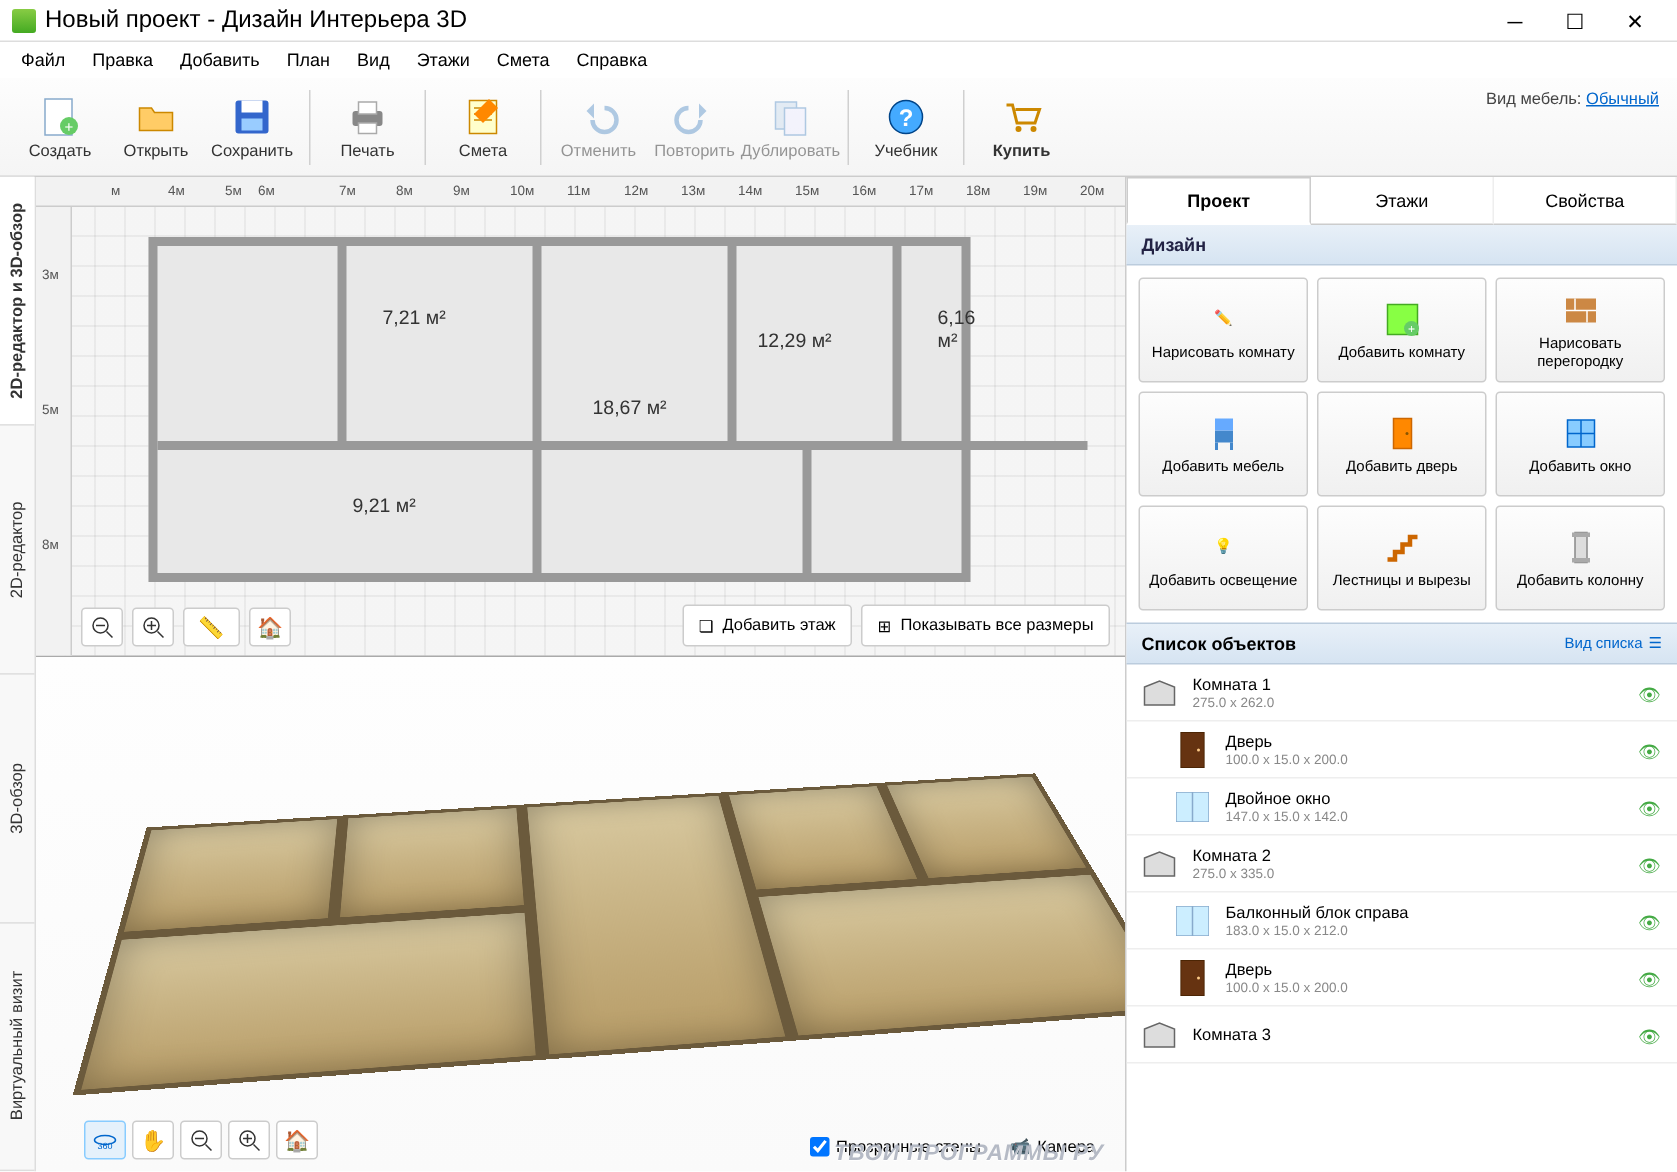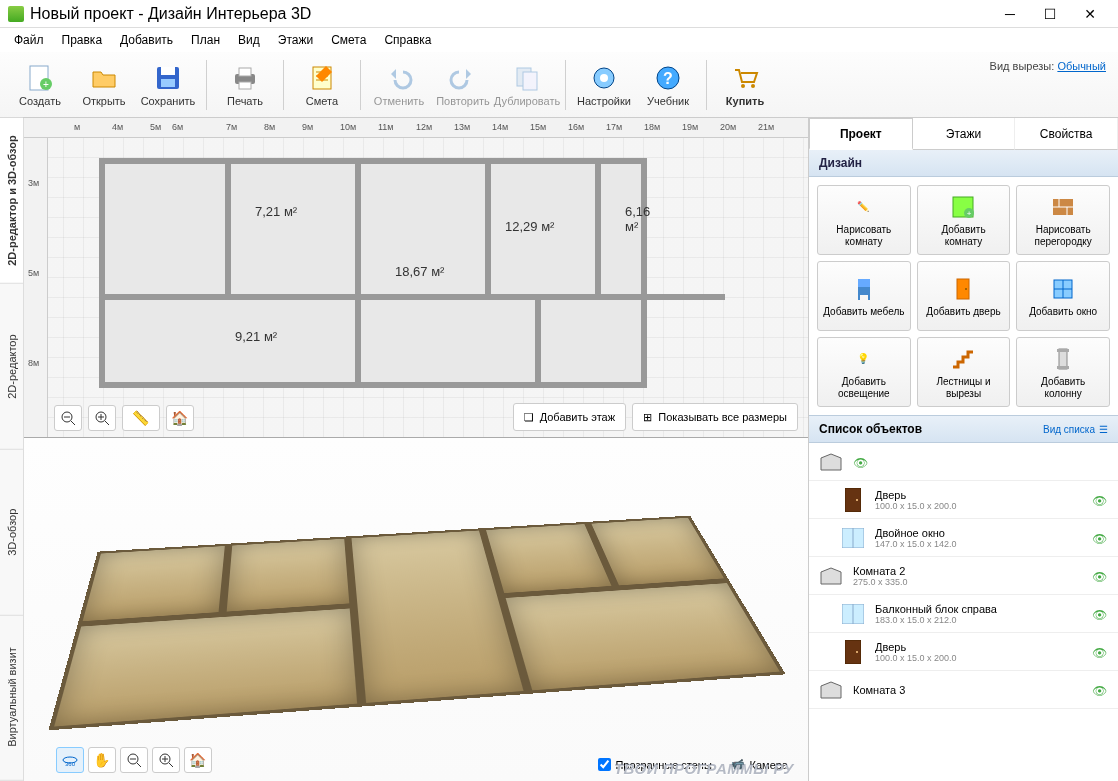--- a/index.html
+++ b/index.html
@@ -32,21 +32,21 @@
 .fp-room-label { position: absolute; font-size: 13px; color: #333; }
 .plan2d-tools { position: absolute; left: 30px; bottom: 6px; display: flex; gap: 6px; align-items: center; }
 .icon-btn { width: 28px; height: 26px; border: 1px solid #ccc; background: #fff; border-radius: 3px; display: flex; align-items: center; justify-content: center; cursor: pointer; font-size: 14px; }
 .plan2d-actions { position: absolute; right: 10px; bottom: 6px; display: flex; gap: 6px; }
 .action-btn { height: 28px; border: 1px solid #ccc; background: #fff; border-radius: 3px; display: flex; align-items: center; padding: 0 10px; cursor: pointer; font-size: 11px; gap: 6px; }
 .view3d { flex: 1; position: relative; background: linear-gradient(#fefefe, #fafafa); overflow: hidden; }
 .iso-floor { position: absolute; left: 60px; top: 40px; width: 660px; height: 260px; transform: perspective(900px) rotateX(50deg) rotateZ(-6deg); transform-origin: center; }
 .iso-room { position: absolute; border: 4px solid #6b5a3c; background: linear-gradient(#d8c9a0, #b89d68); box-shadow: inset 0 0 30px rgba(0,0,0,.3); }
 .view3d-tools { position: absolute; left: 32px; bottom: 8px; display: flex; gap: 4px; }
 .view3d-check { position: absolute; right: 20px; bottom: 10px; display: flex; gap: 20px; font-size: 11px; align-items: center; }
-.right-panel { width: 310px; border-left: 1px solid #ccc; display: flex; flex-direction: column; background: #fff; }
+.right-panel { width: 368px; border-left: 1px solid #ccc; display: flex; flex-direction: column; background: #fff; }
 .rp-tabs { display: flex; height: 32px; }
 .rp-tab { flex: 1; display: flex; align-items: center; justify-content: center; font-size: 12px; cursor: pointer; border-bottom: 1px solid #ccc; border-right: 1px solid #eee; }
 .rp-tab.active { border-bottom: 2px solid #fff; background: #fff; font-weight: bold; border-top:1px solid #ccc; border-left:1px solid #ccc; border-right:1px solid #ccc;}
 .rp-section-head { background: linear-gradient(#e8f0f8, #d6e4f2); padding: 6px 10px; font-size: 12px; font-weight: bold; color: #224; border-bottom: 1px solid #bcd; }
 .rp-tools { display: grid; grid-template-columns: repeat(3, 1fr); gap: 6px; padding: 8px; }
 .rp-tool { border: 1px solid #ccc; border-radius: 3px; height: 70px; display: flex; flex-direction: column; align-items: center; justify-content: center; cursor: pointer; font-size: 10px; text-align: center; padding: 4px; background: linear-gradient(#fdfdfd, #f0f0f0); line-height:1.15;}
 .rp-tool .tico { width: 28px; height: 28px; margin-bottom: 3px; display:flex; align-items:center; justify-content:center; }
 .obj-head { display: flex; padding: 6px 10px; background: linear-gradient(#e8f0f8,#d6e4f2); border-top:1px solid #bcd; border-bottom:1px solid #bcd;}
 .obj-head .t { flex: 1; font-weight: bold; font-size: 12px; }
 .obj-head .vm { font-size: 10px; color: #06c; cursor: pointer; display:flex; align-items:center; gap:4px;}
@@ -163,48 +163,39 @@
           <rect x="4" y="4" width="14" height="18" fill="#cde" stroke="#69c"></rect>
           <rect x="10" y="8" width="14" height="18" fill="#eef" stroke="#69c"></rect>
         </svg>
       </div>
       <span>Дублировать</span>
     </div>
   <div class="tb-sep"></div>
   <div class="tb-btn">
       <div class="ico">
         <svg width="28" height="28">
-          <circle cx="14" cy="14" r="10" fill="#8cf" stroke="#048"></circle>
-          <circle cx="14" cy="14" r="4" fill="#fff"></circle>
-        </svg>
-      </div>
-      <span>Настройки</span>
-    </div>
-  <div class="tb-btn">
-      <div class="ico">
-        <svg width="28" height="28">
           <circle cx="14" cy="14" r="11" fill="#4af" stroke="#048"></circle>
           <text x="14" y="20" text-anchor="middle" fill="#fff" font-size="16" font-weight="bold">?</text>
         </svg>
       </div>
       <span>Учебник</span>
     </div>
   <div class="tb-sep"></div>
   <div class="tb-btn">
       <div class="ico">
         <svg width="28" height="28">
           <path d="M4 6h4l3 12h12l3-9H10" fill="none" stroke="#c80" stroke-width="2"></path>
           <circle cx="12" cy="22" r="2" fill="#c80"></circle>
           <circle cx="22" cy="22" r="2" fill="#c80"></circle>
         </svg>
       </div>
       <span style="font-weight:bold">Купить</span>
     </div>
   <div class="panel-mode">
-    <span>Вид вырезы:</span>
+    <span>Вид мебель:</span>
     <a>Обычный</a>
   </div>
 </div>
 
 <div class="main">
   <div class="side-tabs">
     <div class="side-tab active">2D-редактор и 3D-обзор</div>
     <div class="side-tab">2D-редактор</div>
     <div class="side-tab">3D-обзор</div>
     <div class="side-tab">Виртуальный визит</div>
@@ -426,20 +417,24 @@
           <span>☰</span>
         </div>
     </div>
     <div class="obj-list" id="obj-list">
         <div class="obj-item">
           <div class="oico">
             <svg width="24" height="20">
               <path d="M2 6l10-4 10 4v12H2z" fill="#ddd" stroke="#666"></path>
             </svg>
           </div>
+          <div class="otxt">
+            <div class="oname">Комната 1</div>
+            <div class="odim">275.0 x 262.0</div>
+          </div>
           <div class="eye">👁</div>
         </div>
         <div class="obj-item indent">
           <div class="oico">
             <svg width="16" height="24">
               <rect width="16" height="24" fill="#631" stroke="#420"></rect>
               <circle cx="12" cy="12" r="1" fill="#fc8"></circle>
             </svg>
           </div>
           <div class="otxt">

